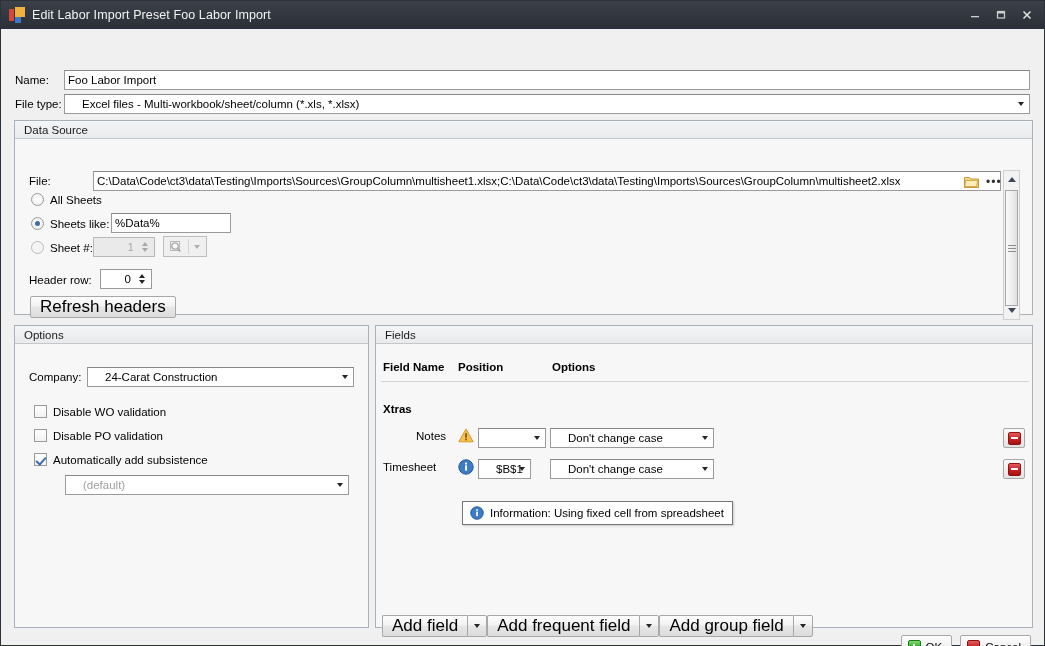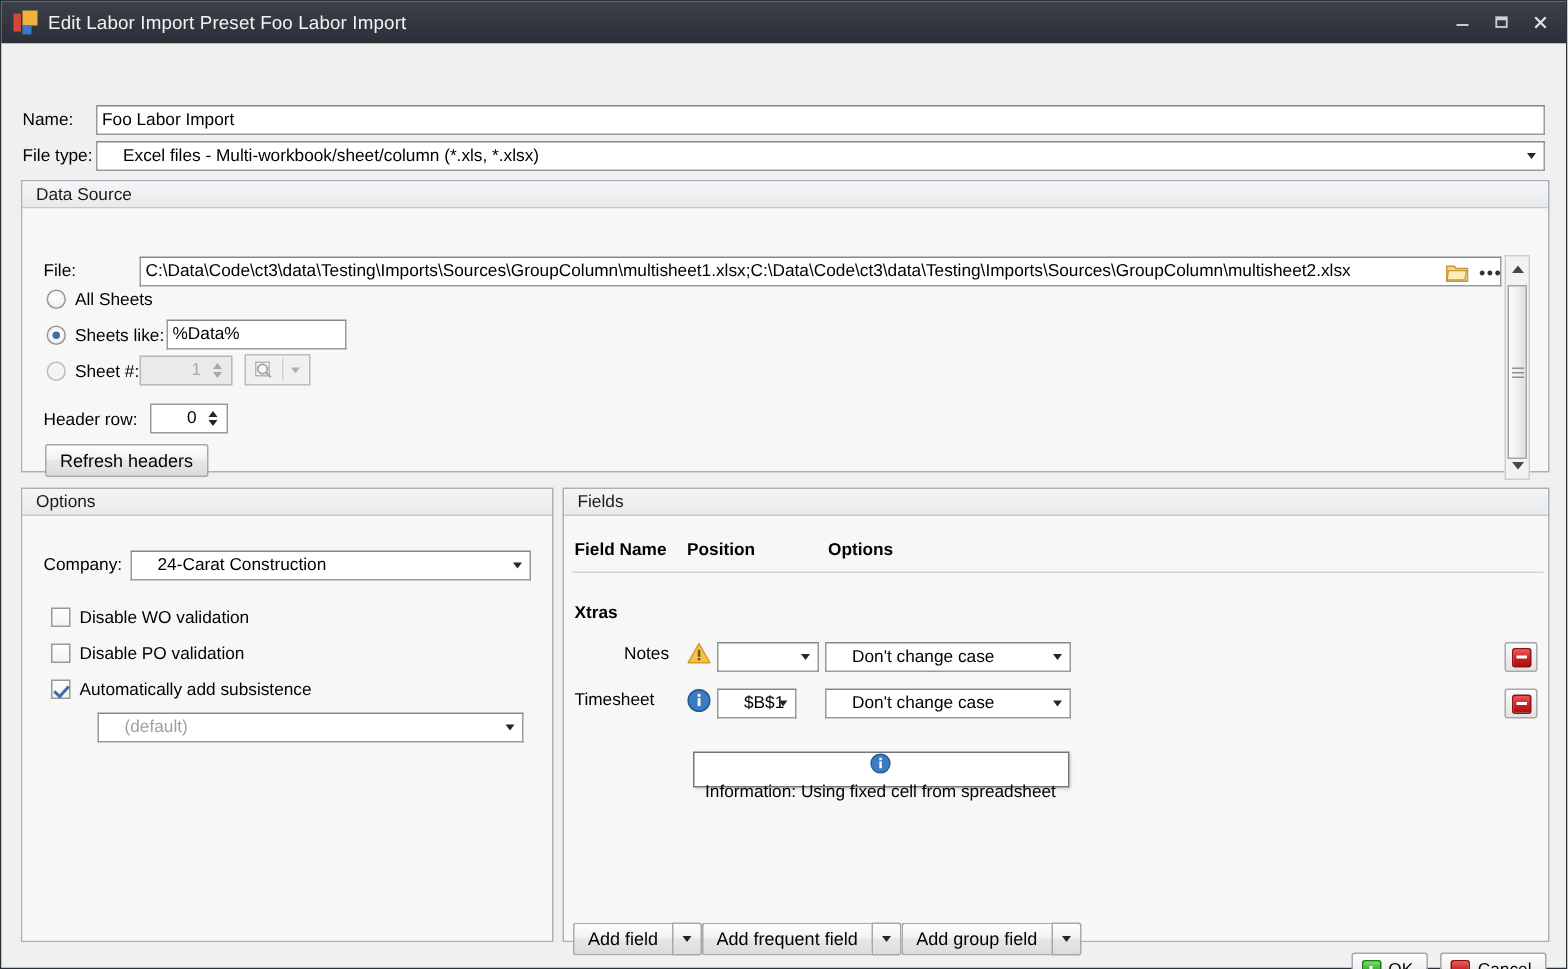--- a/index.html
+++ b/index.html
@@ -122,21 +122,21 @@
   .btn {
     box-sizing: border-box;
     background: linear-gradient(to bottom, #fdfdfd 0%, #f2f2f2 45%, #e7e7e7 50%, #dcdcdc 100%);
     border: 1px solid #a8a8a8;
     border-radius: 2px;
     height: 22px;
     display: inline-flex;
     align-items: center;
     justify-content: center;
     padding: 0 9px;
-    font-size: 12px;
+    font-size: 17px;
     color: #000;
     white-space: nowrap;
   }
   .btn.split-main { border-radius: 2px 0 0 2px; border-right: none; }
   .btn.split-arrow {
     border-radius: 0 2px 2px 0;
     padding: 0 6px;
     position: relative;
     min-width: 17px;
   }
@@ -310,21 +310,20 @@
     box-sizing: border-box;
     background: #ffffff;
     border: 1px solid #767676;
     height: 24px;
     display: flex;
     align-items: center;
     gap: 6px;
     padding: 0 8px 0 7px;
     font-size: 11.5px;
     box-shadow: 1px 1px 2px rgba(0,0,0,0.18);
-    flex-direction: column;
   }
 
   
   .btn-remove {
     box-sizing: border-box;
     width: 22px; height: 20px;
     background: linear-gradient(to bottom, #fbfbfb 0%, #efefef 50%, #e2e2e2 100%);
     border: 1px solid #a8a8a8;
     border-radius: 2px;
     display: flex; align-items: center; justify-content: center;

